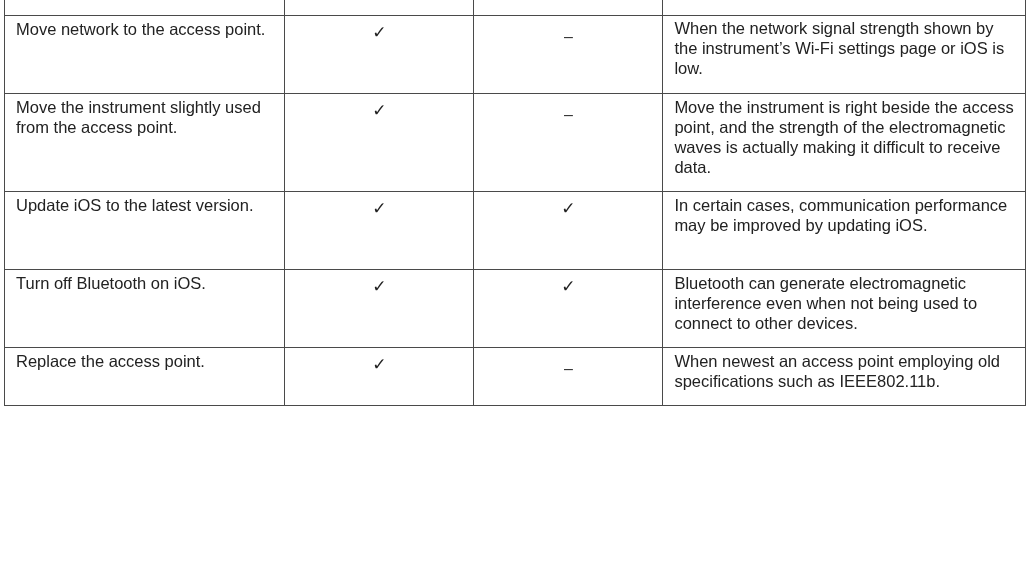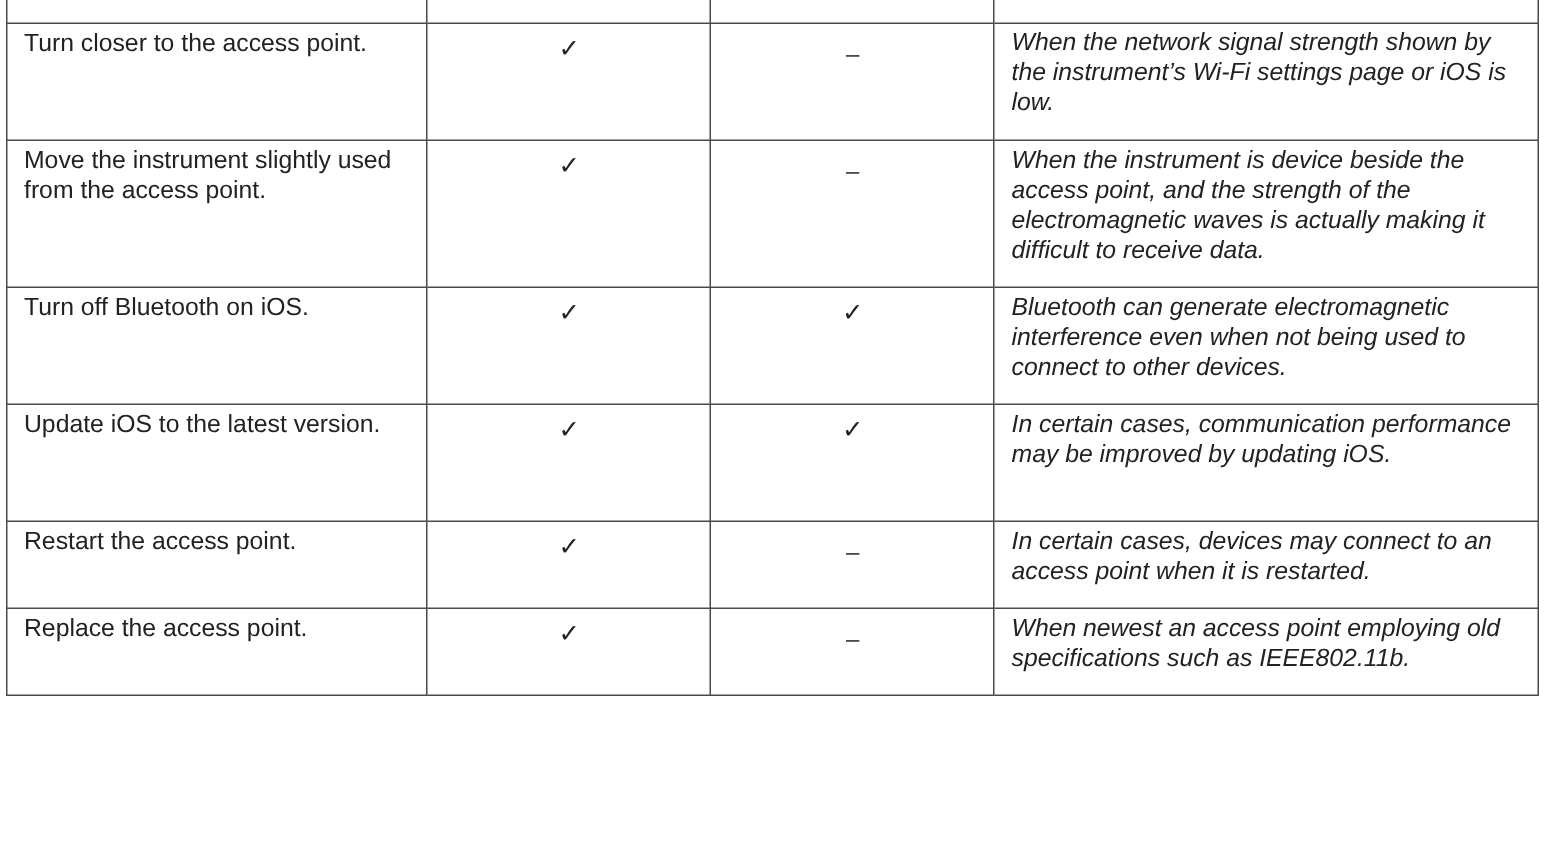--- a/index.html
+++ b/index.html
@@ -3,85 +3,75 @@
 <meta charset="utf-8">
 <style>
   html, body { margin:0; padding:0; background:#ffffff; }
   body { width:1029px; height:573px; overflow:hidden; position:relative;
          font-family:"Liberation Sans", sans-serif; color:#222; }
   table { position:absolute; left:4px; top:-2px; border-collapse:collapse; table-layout:fixed; width:1022px; }
   td { border:1.5px solid #4a4a4a; vertical-align:top; font-size:16.5px; line-height:20px; padding:0; }
   td.c1 { width:272px; padding:13px 8px 0 11px; }
   td.c2 { width:183px; text-align:center; }
   td.c3 { width:183px; text-align:center; }
-  td.c4 { width:352px; padding:3px 8px 0 11px;font-style:italic; }
+  td.c4 { width:352px; padding:3px 8px 0 11px; }
   .chk { display:inline-block; font-size:17px; margin-top:7px; }
   .dash { display:inline-block; font-size:16px; margin-top:11px; color:#333; }
   td.c1 span, td.c4 span { display:block; }
   tr.top td { height:16px; padding:0; }
 </style>
 </head>
 <body>
 
 <table>
   <tbody>
       <tr class="top">
     <td class="c1"></td>
     <td class="c2"></td>
     <td class="c3"></td>
     <td class="c4"></td>
   </tr>
   <tr style="height:78px">
     <td class="c1">
-          <span style="margin-top:-10px">Turn closer to the access point.</span>
+          <span style="margin-top:-10px">Move network to the access point.</span>
         </td>
     <td class="c2"><span class="chk">✓</span></td>
     <td class="c3"><span class="dash">–</span></td>
     <td class="c4">
           <span style="margin-top:-1px">When the network signal strength shown by the instrument’s Wi-Fi settings page or iOS is low.</span>
         </td>
   </tr>
   <tr style="height:98px">
     <td class="c1">
           <span style="margin-top:-10px">Move the instrument slightly used from the access point.</span>
         </td>
     <td class="c2"><span class="chk">✓</span></td>
     <td class="c3"><span class="dash">–</span></td>
     <td class="c4">
-          <span>When the instrument is device beside the access point, and the strength of the electromagnetic waves is actually making it difficult to receive data.</span>
-        </td>
-  </tr>
-  <tr style="height:78px">
-    <td class="c1">
-          <span style="margin-top:-10px">Turn off Bluetooth on iOS.</span>
-        </td>
-    <td class="c2"><span class="chk">✓</span></td>
-    <td class="c3"><span class="chk">✓</span></td>
-    <td class="c4">
-          <span>Bluetooth can generate electromagnetic interference even when not being used to connect to other devices.</span>
+          <span>Move the instrument is right beside the access point, and the strength of the electromagnetic waves is actually making it difficult to receive data.</span>
         </td>
   </tr>
   <tr style="height:78px">
     <td class="c1">
           <span style="margin-top:-10px">Update iOS to the latest version.</span>
         </td>
     <td class="c2"><span class="chk">✓</span></td>
     <td class="c3"><span class="chk">✓</span></td>
     <td class="c4">
           <span>In certain cases, communication performance may be improved by updating iOS.</span>
         </td>
   </tr>
-  <tr style="height:58px">
+  <tr style="height:78px">
     <td class="c1">
-          <span style="margin-top:-10px">Restart the access point.</span>
+          <span style="margin-top:-10px">Turn off Bluetooth on iOS.</span>
         </td>
     <td class="c2"><span class="chk">✓</span></td>
-    <td class="c3"><span class="dash">–</span></td>
+    <td class="c3"><span class="chk">✓</span></td>
     <td class="c4">
-          <span>In certain cases, devices may connect to an access point when it is restarted.</span>
+          <span>Bluetooth can generate electromagnetic interference even when not being used to connect to other devices.</span>
         </td>
   </tr>
   <tr style="height:58px">
     <td class="c1">
           <span style="margin-top:-10px">Replace the access point.</span>
         </td>
     <td class="c2"><span class="chk">✓</span></td>
     <td class="c3"><span class="dash">–</span></td>
     <td class="c4">
           <span>When newest an access point employing old specifications such as IEEE802.11b.</span>

